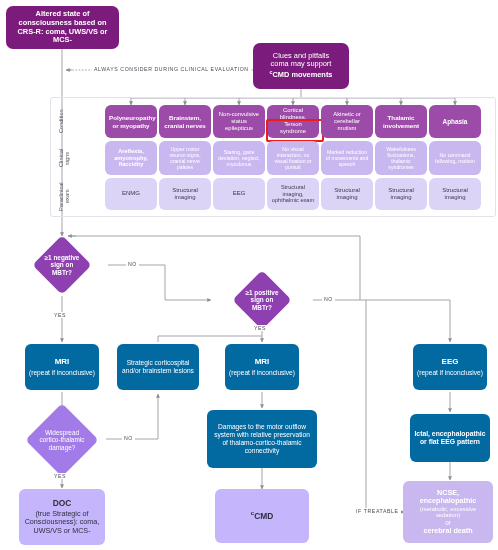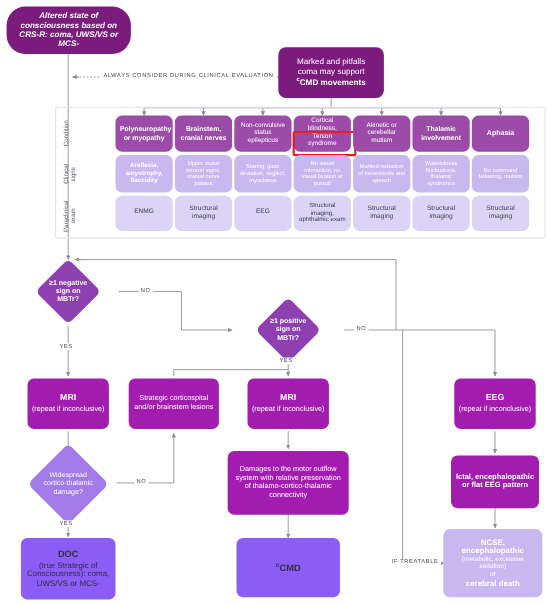--- a/index.html
+++ b/index.html
@@ -14,26 +14,26 @@
     display:flex;align-items:center;justify-content:center;
     text-align:center;line-height:1.18;color:#ffffff;
     padding:3px 4px;
   }
   .node .tx{display:block;width:100%;}
   
   .dark{background:#7B1C7D;}
   
   .mid{background:#9C4BA8;}
   
-  .light{background:#a21caf;}
+  .light{background:#0369a1;}
   
   .pale{background:#C9B8F0;color:#ffffff;align-items:center;}
   
   .vpale{background:#DCD4F7;color:#3b3b4a;}
-  .vpale2{background:#8b5cf6;color:#3b3b4a;}
+  .vpale2{background:#c4b5fd;color:#3b3b4a;}
 
   .diamond{
     position:absolute;background:#8E3FB0;
     display:flex;align-items:center;justify-content:center;
     text-align:center;color:#fff;line-height:1.15;
   }
   .diamond .inner{transform:rotate(-45deg);width:128%;}
   .dia-shape{transform:rotate(45deg);border-radius:5px;}
 
   .edgelabel{
@@ -116,26 +116,26 @@
 
       <path d="M450,392 L450,412" marker-end="url(#ah)"></path>
 
       <path d="M450,462 L450,480" marker-end="url(#ah)"></path>
 
       <path d="M404,512 L366,512 L366,300"></path>
       <path d="M398,512 L404,512" marker-end="url(#ah)"></path>
     </g>
   </svg>
 
-  <div class="node dark" style="left:6px;top:6px;width:113px;height:43px;font-size:7.4px;font-weight:bold;border-radius:17px;font-style:italic;">
+  <div class="node dark" style="left:6px;top:6px;width:113px;height:43px;font-size:7.4px;font-weight:bold;border-radius:7px;">
     <span class="tx">Altered state of consciousness based on CRS-R: coma, UWS/VS or MCS-</span>
   </div>
 
   <div class="node dark" style="left:253px;top:43px;width:96px;height:46px;font-size:7.4px;border-radius:7px;flex-direction:column;">
-    <span>Marked and pitfalls</span>
+    <span>Clues and pitfalls</span>
     <span>coma  may support</span>
     <span><span class="sup b">c</span><span class="b">CMD movements</span></span>
   </div>
 
   <div class="edgelabel" style="left:92px;top:66px;">ALWAYS CONSIDER DURING CLINICAL EVALUATION</div>
 
   <div class="gridbox" style="left:50px;top:97px;width:444px;height:118px;"></div>
 
   <div class="rowlabel" style="left:58px;top:105px;height:32px;width:9px;">Condition</div>
   <div class="rowlabel" style="left:58px;top:142px;height:32px;width:9px;">Clinical signs</div>

